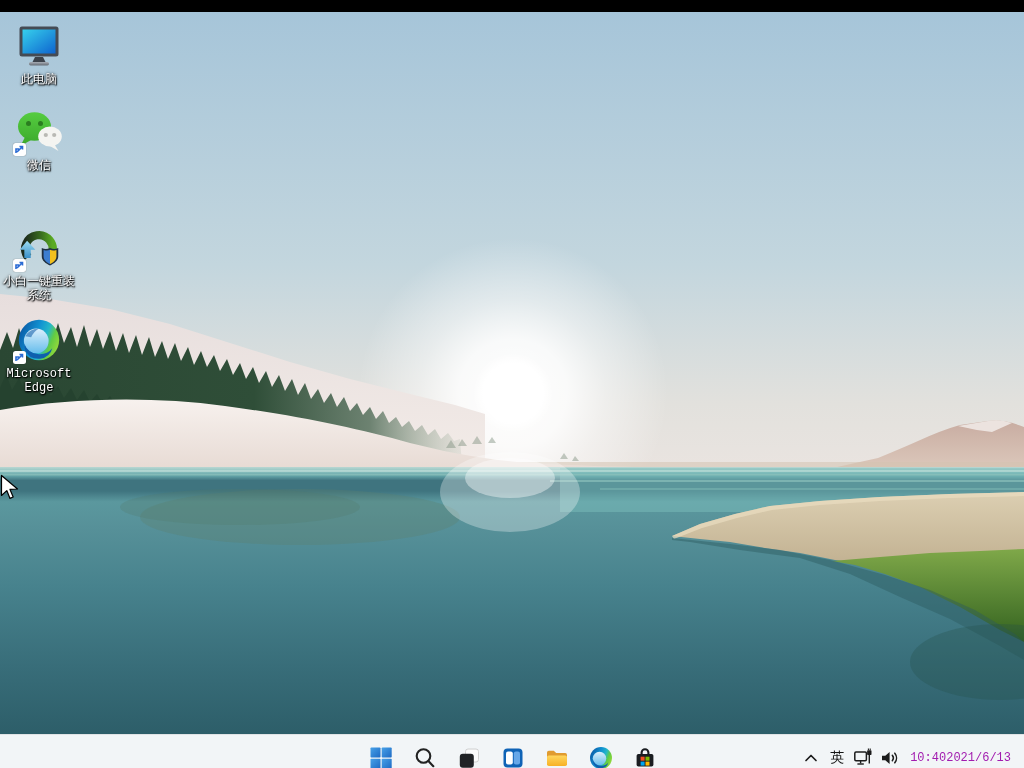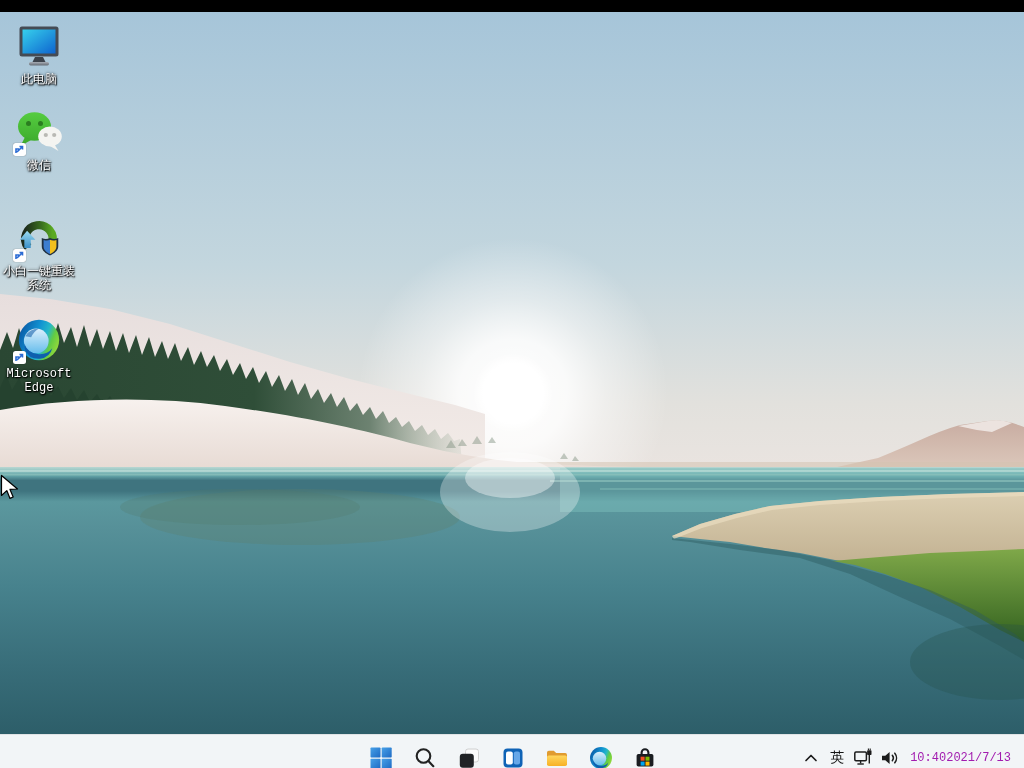--- a/index.html
+++ b/index.html
@@ -182,21 +182,21 @@
         </svg>
         <span class="shortcut-badge">
           <svg width="9" height="9" viewBox="0 0 9 9">
               <path d="M1,8 L1,4 L4,4 M2,7 L7.5,1.5 M4.5,1.5 h3 v3" stroke="#2a6bd4" stroke-width="1.6" fill="none"></path>
             </svg>
         </span>
       </div>
       <div class="di-label">微信</div>
     </div>
 
-    <div class="desk-icon" style="top:202px">
+    <div class="desk-icon" style="top:212px">
       <div class="di-art">
         <svg width="44" height="44" viewBox="0 0 48 48">
           <defs>
               <linearGradient id="xbG" x1="0" y1="0" x2="1" y2="0">
             <stop offset="0" stop-color="#1d2b1c"></stop>
                 <stop offset="0.6" stop-color="#3b7020"></stop>
                 <stop offset="1" stop-color="#5aaa22"></stop>
               </linearGradient>
             <linearGradient id="xbB" x1="0" y1="0" x2="0" y2="1">
             <stop offset="0" stop-color="#9bdcf2"></stop>
@@ -354,17 +354,17 @@
       <div class="tray-item">
         <svg width="24" height="24" viewBox="0 0 24 24">
           <path d="M5,9.8 h3.3 L12.6,6 v12 l-4.3,-3.8 H5 Z" fill="#1c1c1c"></path>
           <path d="M15.3,9.3 a4.2,4.2 0 0 1 0,5.4" fill="none" stroke="#1c1c1c" stroke-width="1.5" stroke-linecap="round"></path>
           <path d="M17.8,7.2 a7.6,7.6 0 0 1 0,9.6" fill="none" stroke="#1c1c1c" stroke-width="1.5" stroke-linecap="round"></path>
         </svg>
       </div>
 
       <div class="tray-item clock">
         <div>10:40</div>
-        <div>2021/7/13</div>
+        <div>2021/6/13</div>
       </div>
     </div>
   </div>
 </div>
 
 </body></html>

